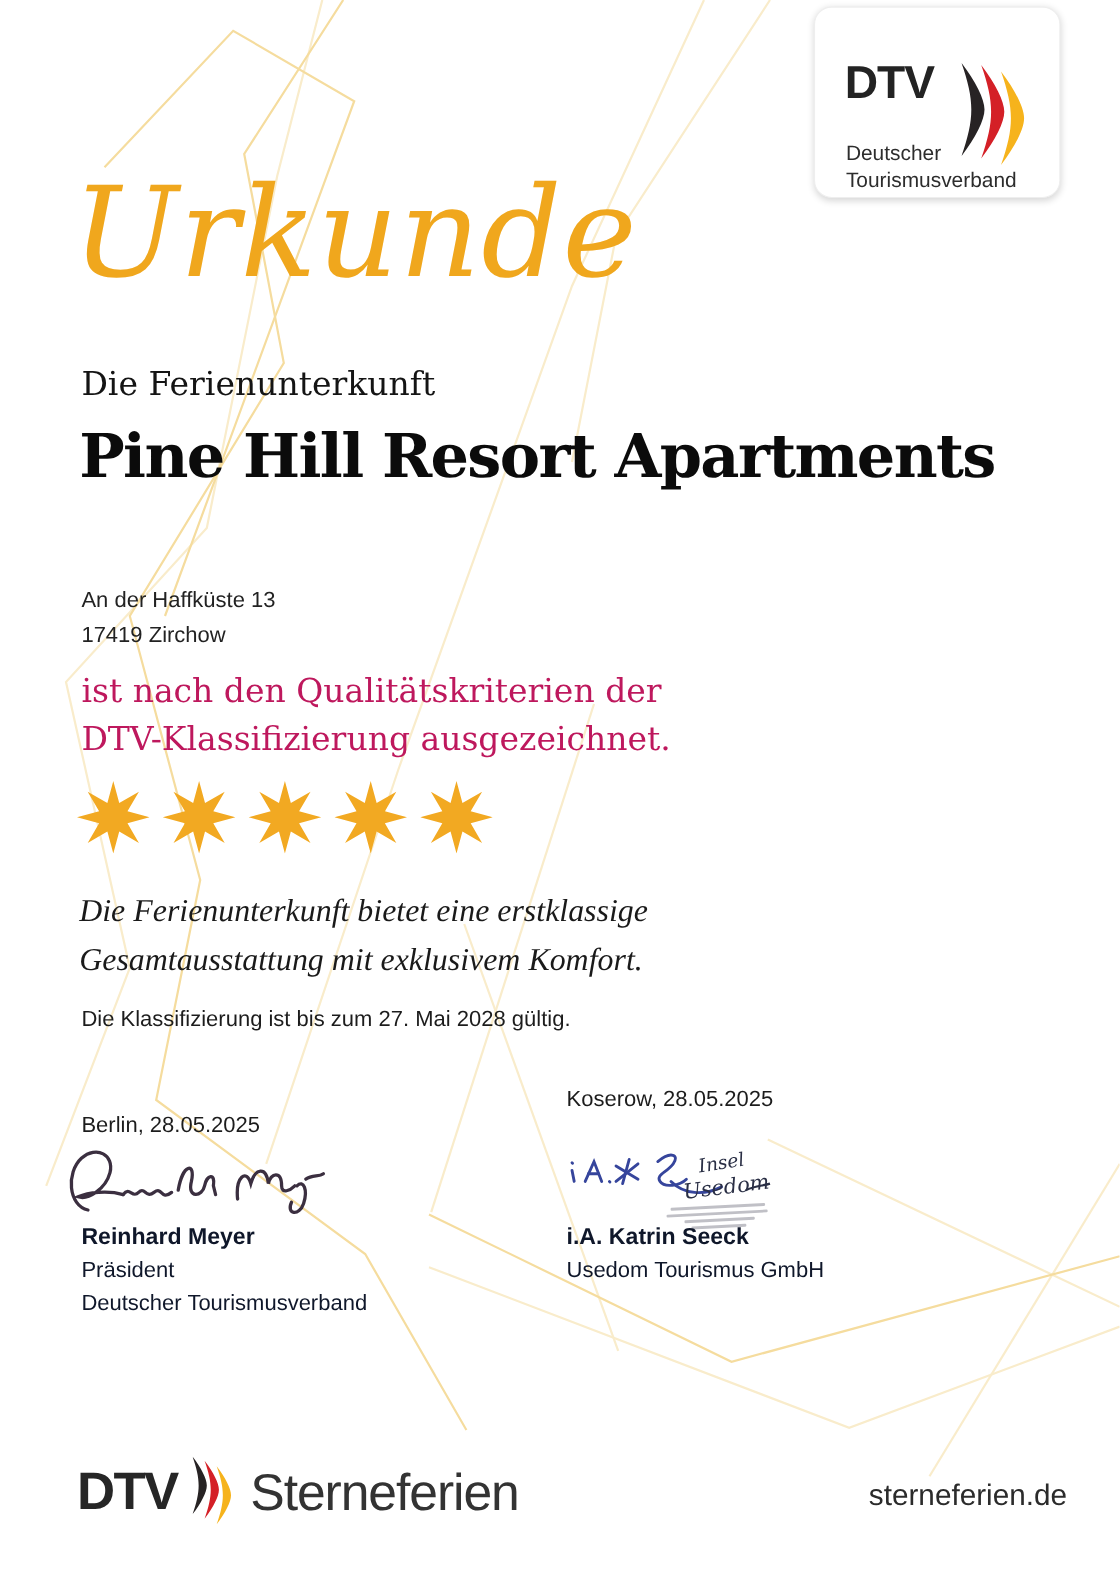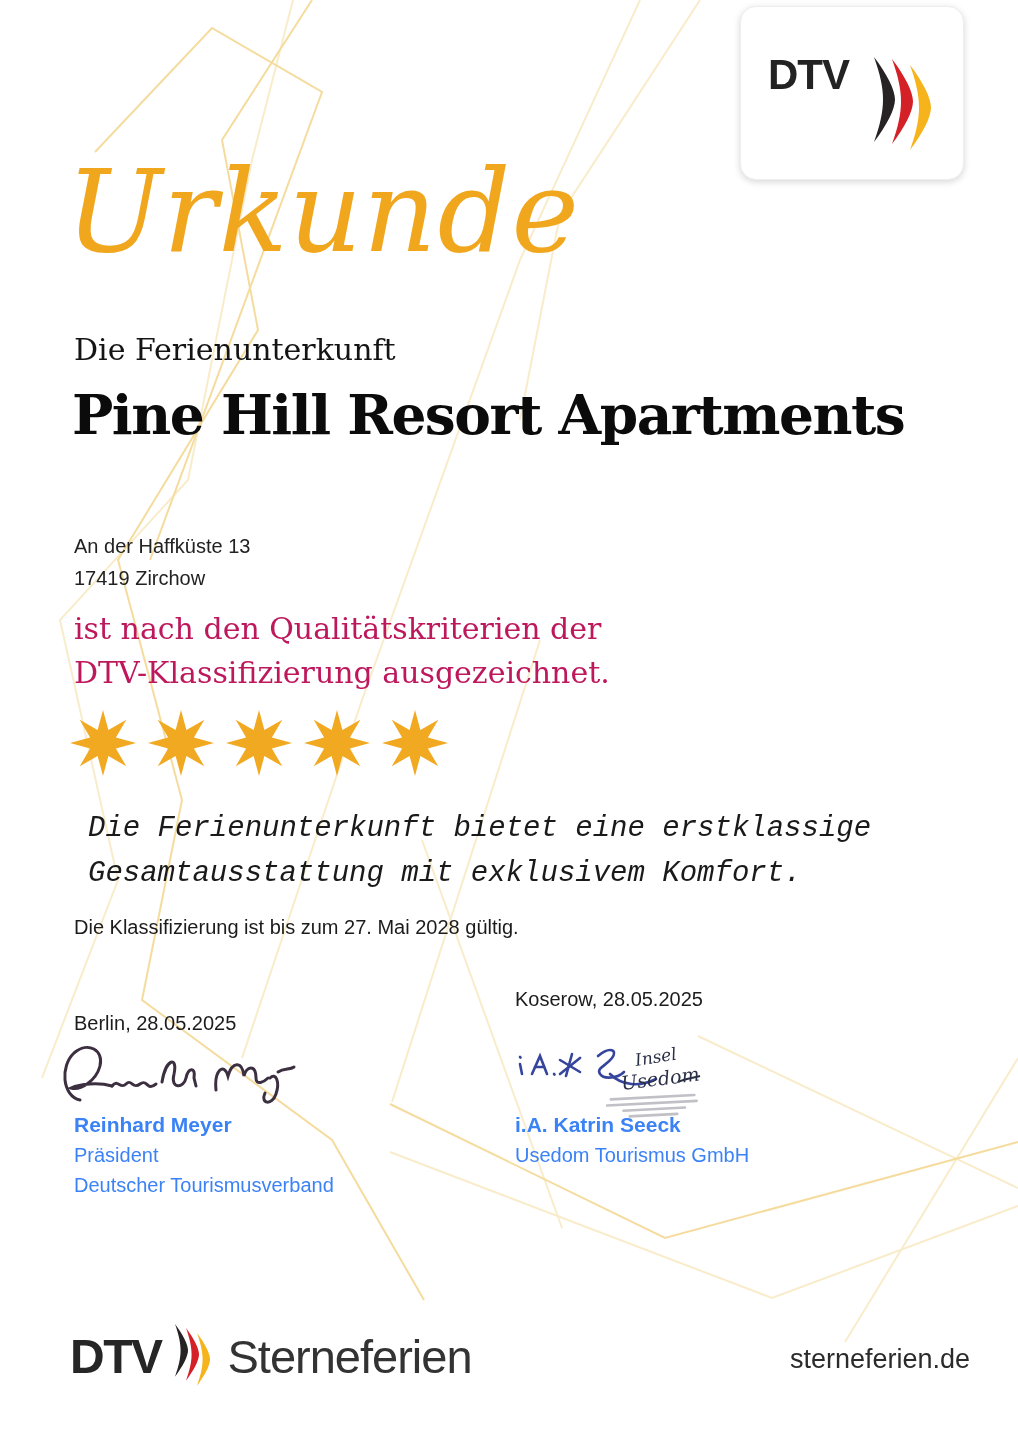--- a/index.html
+++ b/index.html
@@ -51,36 +51,36 @@
     left:74px;top:530px;
     font-size:20px;line-height:32px;color:#222;
   }
   .statement{
     left:74px;top:607px;
     font-family:"DejaVu Serif",serif;font-size:30px;line-height:44px;color:#be185d;
   }
   .stars{left:70px;top:710px;display:flex;gap:12px;}
   .stars svg{display:block;}
   .rating-text{
-    left:88px;top:806px;
-    font-family:Liberation Mono, monospace;font-style:italic;
+    left:72px;top:806px;
+    font-family:Liberation Serif, serif;font-style:italic;
     font-size:29px;line-height:45px;color:#1a1a1a;
   }
   .validity{
     left:74px;top:916px;
     font-size:20px;color:#1c1c1c;
   }
   .date{font-size:20px;color:#1c1c1c;}
   .date-left{left:74px;top:988px;margin-top:24px;}
   .date-right{left:515px;top:988px;}
 
   .sig-scrawl-left{left:58px;top:1038px;}
   .sig-scrawl-right{left:510px;top:1030px;}
 
-  .sig-block{font-size:20px;line-height:30px;color:#3b82f6;}
+  .sig-block{font-size:20px;line-height:30px;color:#0f172a;}
   .sig-block .sig-name{font-weight:700;font-size:21px;}
   .sig-block-left{left:74px;top:1110px;}
   .sig-block-right{left:515px;top:1110px;}
 
   
   .footer-brand{
     left:70px;top:1324px;display:flex;align-items:center;
   }
   .brand-acronym{
     font-weight:700;font-size:48px;letter-spacing:-1.5px;color:#262626;
@@ -119,20 +119,24 @@
     </g>
   </svg>
 
   <div class="layer logo-box">
     <div class="logo-acronym">DTV</div>
     <svg class="logo-chevrons" width="64" height="100" viewBox="0 0 64 100" aria-hidden="true">
       <path style="fill:var(--flag-black,#272324)" transform="translate(0,0)" d="M0,0 C13,17 21,33 21,42.5 C21,52 13,68 0,85 C6,68 9,55 9,42.5 C9,30 6,17 0,0 Z"></path>
       <path style="fill:var(--flag-red,#D42027)" transform="translate(18,2)" d="M0,0 C13,17 21,33 21,42.5 C21,52 13,68 0,85 C6,68 9,55 9,42.5 C9,30 6,17 0,0 Z"></path>
       <path style="fill:var(--flag-gold,#F6B31C)" transform="translate(36,8)" d="M0,0 C13,17 21,33 21,42.5 C21,52 13,68 0,85 C6,68 9,55 9,42.5 C9,30 6,17 0,0 Z"></path>
     </svg>
+    <div class="logo-org">
+      <div>Deutscher</div>
+      <div>Tourismusverband</div>
+    </div>
   </div>
 
   <div class="layer title">Urkunde</div>
 
   <div class="layer property-name">Pine Hill Resort Apartments</div>
   <div class="layer intro">Die Ferienunterkunft</div>
 
   <div class="layer address">
     <div>An der Haffküste 13</div>
     <div>17419 Zirchow</div>

